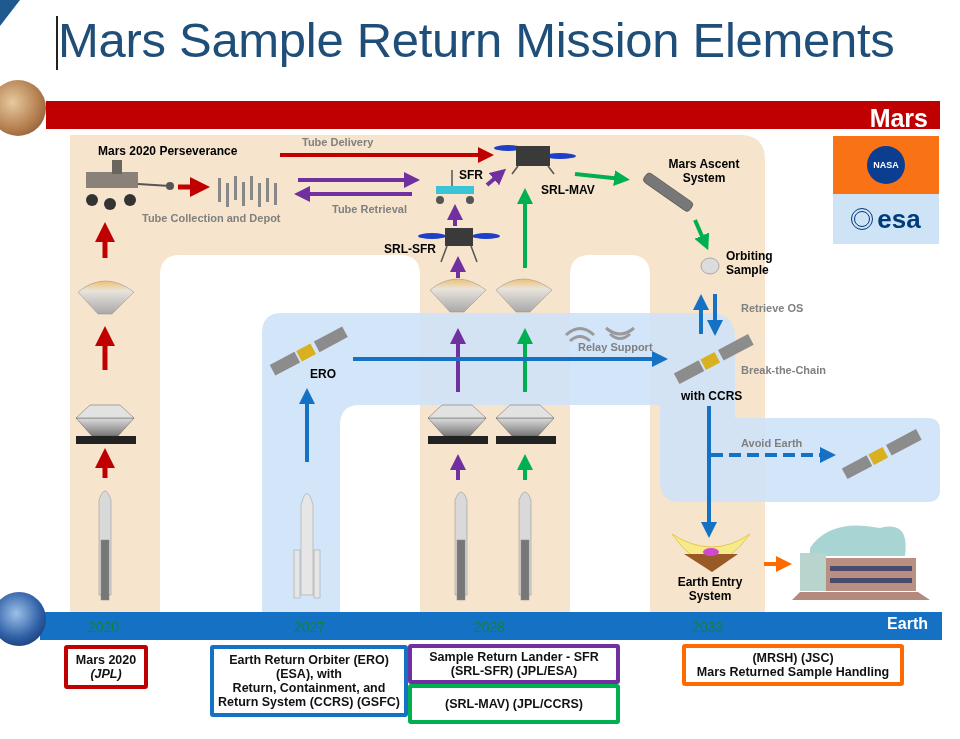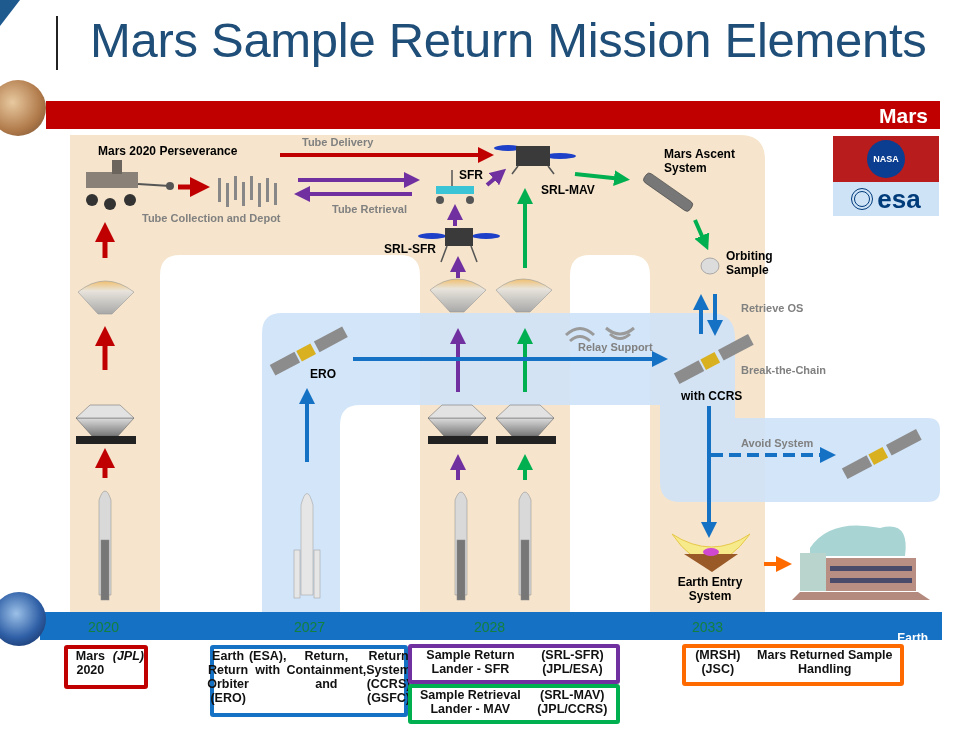--- a/index.html
+++ b/index.html
@@ -1,27 +1,27 @@
 <!DOCTYPE html>
 <html><head>
 <meta charset="utf-8">
 <style>
   html, body { margin:0; padding:0; }
   body { width:960px; height:739px; position:relative; overflow:hidden; background:#ffffff; font-family:"DejaVu Sans", sans-serif; }
   .abs { position:absolute; }
-  .title { left:58px; top:12px; font-family:"Liberation Sans", sans-serif; font-size:49px; color:#1f4e79; letter-spacing:-0.3px; white-space:nowrap;padding-left:32px; }
+  .title { left:58px; top:12px; font-family:"Liberation Sans", sans-serif; font-size:49px; color:#1f4e79; letter-spacing:-0.3px; white-space:nowrap; }
   .title-cursor { left:56px; top:16px; width:2px; height:54px; background:#222; }
   .corner { left:0; top:0; width:0; height:0; border-top:26px solid #1f5a8f; border-right:20px solid transparent; }
   .mars-band { left:46px; top:101px; width:894px; height:28px; background:#c00000; }
-  .band-label { color:#fff; font-weight:bold; font-size:21px; font-family:"Liberation Sans", sans-serif; }
+  .band-label { color:#fff; font-weight:bold; font-size:25px; font-family:"Liberation Sans", sans-serif; }
   .earth-band { left:40px; top:612px; width:902px; height:28px; background:#1571c4; }
   .year { color:#15803d; font-size:14px; top:619px; font-family:"Liberation Sans", sans-serif; }
   .lbl { font-weight:bold; font-size:12px; color:#000000; white-space:nowrap; font-family:"Liberation Sans", sans-serif; }
   .ital { font-weight:bold; font-size:11px; color:#808080; white-space:nowrap; font-family:"Liberation Sans", sans-serif; }
-  .box { background:#fff; border:4px solid; border-radius:3px; text-align:center; font-weight:bold; font-size:12.5px; line-height:14px; color:#111; display:flex; flex-direction:row; justify-content:center; font-family:"Liberation Sans", sans-serif; }
+  .box { background:#fff; border:4px solid; border-radius:3px; text-align:center; font-weight:bold; font-size:12.5px; line-height:14px; color:#111; display:flex; flex-direction:column; justify-content:center; font-family:"Liberation Sans", sans-serif; }
   .logo-box { left:833px; top:136px; width:106px; height:96px; }
   .planet { border-radius:50%; }
 </style>
 </head>
 <body>
 
 <div class="abs corner"></div>
 <div class="abs title-cursor"></div>
 <div class="abs title">Mars Sample Return Mission Elements</div>
 
@@ -30,32 +30,32 @@
   <path d="M 70 135 L 740 135 Q 765 135 765 160 L 765 612 L 650 612 L 650 275 Q 650 255 630 255 L 590 255 Q 570 255 570 275 L 570 612 L 420 612 L 420 275 Q 420 255 400 255 L 180 255 Q 160 255 160 275 L 160 612 L 70 612 Z" fill="#f6e5cc"></path>
 
   <path d="M 282 313 L 710 313 Q 735 313 735 338 L 735 418 L 928 418 Q 940 418 940 430 L 940 490 Q 940 502 928 502 L 680 502 Q 660 502 660 482 L 660 405 L 360 405 Q 340 405 340 425 L 340 612 L 262 612 L 262 333 Q 262 313 282 313 Z" fill="#cfe3f7" opacity="0.92"></path>
 </svg>
 
 <div class="abs mars-band"></div>
 <div class="abs band-label" style="right:32px;top:104px">Mars</div>
 <div class="abs planet" style="left:-10px;top:80px;width:56px;height:56px;background:radial-gradient(circle at 40% 40%,#e8c9a0,#b07a4a 60%,#6d4a30);"></div>
 
 <div class="abs earth-band"></div>
-<div class="abs band-label" style="right:32px;top:631px;font-size:12px">Earth</div>
+<div class="abs band-label" style="right:32px;top:615px;font-size:16px">Earth</div>
 <div class="abs planet" style="left:-8px;top:592px;width:54px;height:54px;background:radial-gradient(circle at 45% 40%,#9cc1e8,#2f5fa6 55%,#0f2450);"></div>
 <div class="abs year" style="left:88px">2020</div>
 <div class="abs year" style="left:294px">2027</div>
 <div class="abs year" style="left:474px">2028</div>
 <div class="abs year" style="left:692px">2033</div>
 
 <div class="abs logo-box">
-  <div style="height:46px;background:#b91c1c;display:flex;align-items:center;justify-content:center">
+  <div style="height:58px;background:#f97316;display:flex;align-items:center;justify-content:center">
     <div style="width:38px;height:38px;border-radius:50%;background:#0b3d91;color:#fff;font-size:9px;font-weight:bold;display:flex;align-items:center;justify-content:center;font-family:'Liberation Sans',sans-serif">NASA</div>
   </div>
-  <div style="height:34px;background:#cfe3f7;display:flex;align-items:center;justify-content:center;gap:4px">
+  <div style="height:50px;background:#cfe3f7;display:flex;align-items:center;justify-content:center;gap:4px">
     <div style="width:22px;height:22px;border-radius:50%;border:4px double #003b7a;box-sizing:border-box"></div>
     <span style="color:#003b7a;font-size:26px;font-weight:bold;font-family:'Liberation Sans',sans-serif;line-height:26px">esa</span>
   </div>
 </div>
 
 <svg class="abs" style="left:0;top:0" width="960" height="739">
   <defs>
     <marker id="mr" markerWidth="4" markerHeight="4" refX="2" refY="2" orient="auto" markerUnits="strokeWidth">
         <path d="M0,0 L4,2 L0,4 Z" fill="#c00000"></path>
       </marker>
@@ -239,57 +239,56 @@
     <rect x="830" y="566" width="82" height="5" fill="#4a4a6a"></rect>
     <rect x="830" y="578" width="82" height="5" fill="#4a4a6a"></rect>
     <path d="M792 600 L930 600 L918 592 L800 592 Z" fill="#b48a7e"></path>
   </g>
 </svg>
 
 <div class="abs lbl" style="left:98px;top:144px">Mars 2020 Perseverance</div>
 <div class="abs lbl" style="left:459px;top:168px">SFR</div>
 <div class="abs lbl" style="left:384px;top:242px">SRL-SFR</div>
 <div class="abs lbl" style="left:541px;top:183px">SRL-MAV</div>
-<div class="abs lbl" style="left:664px;top:147px;width:80px">
+<div class="abs lbl" style="left:664px;top:157px;text-align:center;width:80px">
   <div>Mars Ascent</div>
   <div>System</div>
 </div>
 <div class="abs lbl" style="left:726px;top:249px">
   <div>Orbiting</div>
   <div>Sample</div>
 </div>
 <div class="abs lbl" style="left:310px;top:367px">ERO</div>
 <div class="abs lbl" style="left:681px;top:389px">with CCRS</div>
 <div class="abs lbl" style="left:670px;top:575px;text-align:center;width:80px">
   <div>Earth Entry</div>
   <div>System</div>
 </div>
 
 <div class="abs ital" style="left:302px;top:136px">Tube Delivery</div>
 <div class="abs ital" style="left:332px;top:203px">Tube Retrieval</div>
 <div class="abs ital" style="left:142px;top:212px">Tube Collection and Depot</div>
 <div class="abs ital" style="left:578px;top:341px">Relay Support</div>
 <div class="abs ital" style="left:741px;top:302px">Retrieve OS</div>
 <div class="abs ital" style="left:741px;top:364px">Break-the-Chain</div>
-<div class="abs ital" style="left:741px;top:437px">Avoid System</div>
+<div class="abs ital" style="left:741px;top:437px">Avoid Earth</div>
 
 <div class="abs box" style="left:64px;top:645px;width:76px;height:36px;border-color:#c00000">
   <div>Mars 2020</div>
   <div style="font-style:italic">(JPL)</div>
 </div>
 <div class="abs box" style="left:210px;top:645px;width:190px;height:64px;border-color:#1571c4">
   <div>Earth Return Orbiter (ERO)</div>
   <div>(ESA), with</div>
   <div>Return, Containment, and</div>
   <div>Return System (CCRS) (GSFC)</div>
 </div>
 <div class="abs box" style="left:408px;top:644px;width:204px;height:32px;border-color:#7030a0">
   <div>Sample Return Lander - SFR</div>
   <div>(SRL-SFR) (JPL/ESA)</div>
 </div>
 <div class="abs box" style="left:408px;top:684px;width:204px;height:32px;border-color:#00b050">
-  <div>Sample Retrieval Lander - MAV</div>
   <div>(SRL-MAV) (JPL/CCRS)</div>
 </div>
 <div class="abs box" style="left:682px;top:644px;width:214px;height:34px;border-color:#ff6a00">
   <div>(MRSH) (JSC)</div>
   <div>Mars Returned Sample Handling</div>
 </div>
 
 </body></html>

